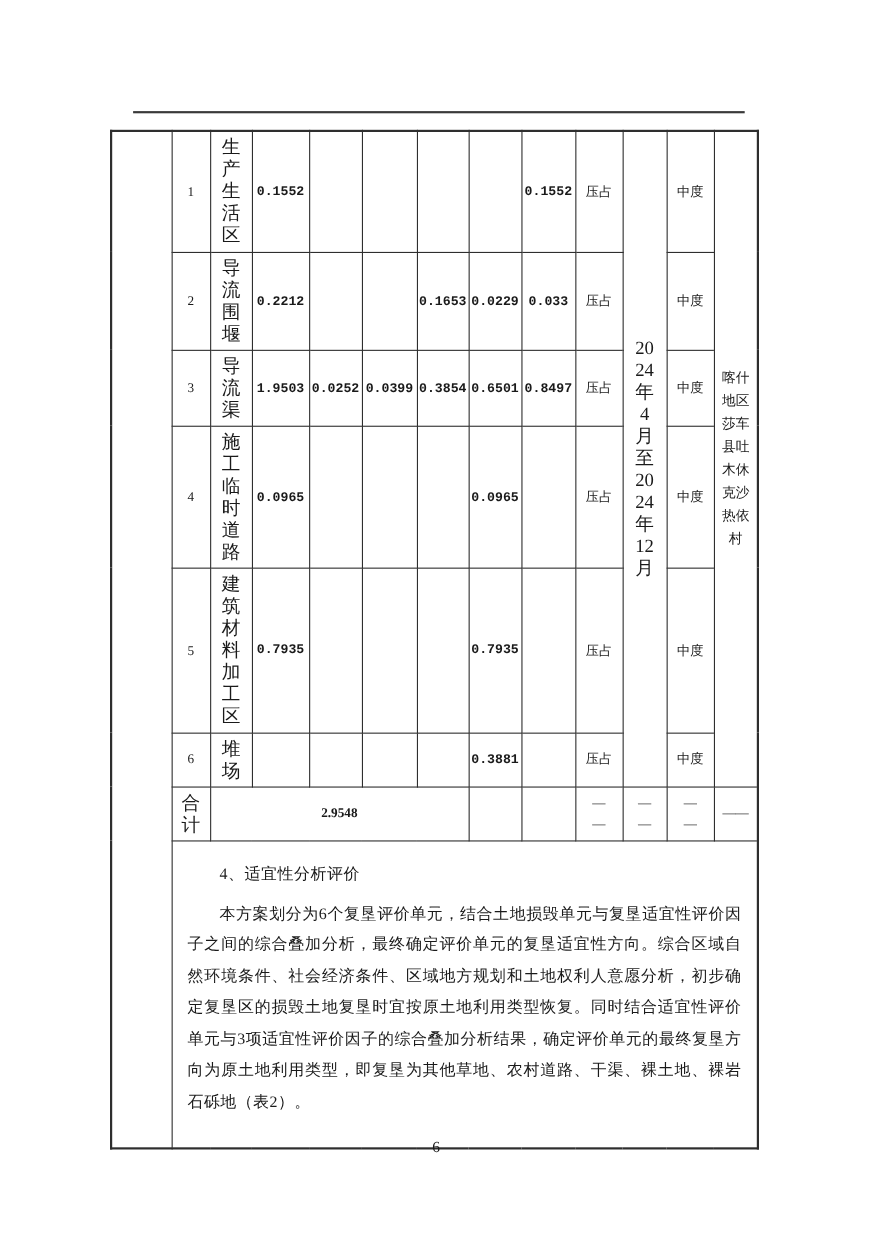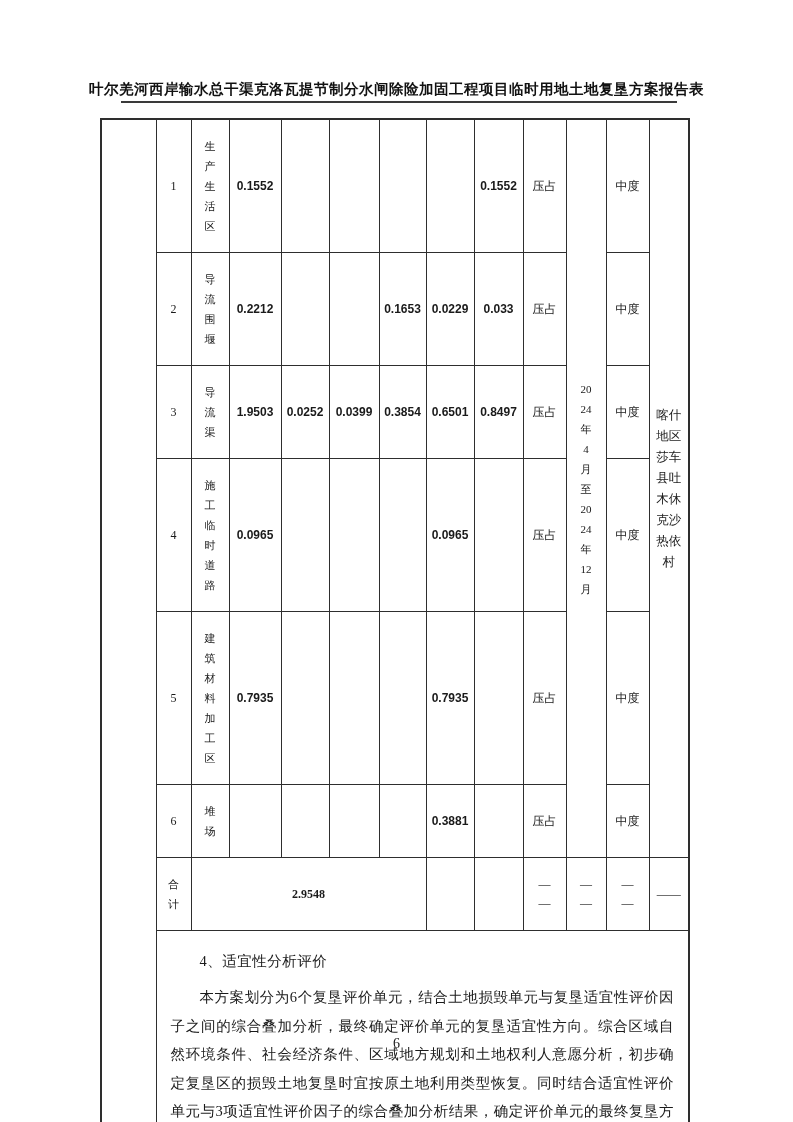--- a/index.html
+++ b/index.html
@@ -51,28 +51,28 @@
     font-size: 12px;
     color: #1a1a1a;
     overflow: hidden;
   }
   table.report {
     border: 2px solid #2e2e2e;
   }
   td.num-val {
     font-weight: bold;
     font-size: 12.5px;
-    font-family: Liberation Sans, sans-serif;
+    font-family: Liberation Mono, monospace;
   }
   .vtext {
     width: 1.35em;
-    margin: 16px auto;
+    margin: 4px auto;
     line-height: 20px;
     word-break: break-all;
-    font-size: 11px;
+    font-size: 17px;
   }
   .vtext2 {
     width: 2.5em;
     margin: 12px auto;
     line-height: 21px;
     word-break: break-all;
     font-size: 12.5px;
   }
   .total-value {
     font-weight: bold;
@@ -108,21 +108,20 @@
     width: 793px;
     text-align: center;
     font-size: 14px;
   }
 </style>
 </head>
 <body>
 
 <div class="page">
 
-  <div class="doc-header">叶尔羌河西岸输水总干渠克洛瓦提节制分水闸除险加固工程项目临时用地土地复垦方案报告表</div>
   <div class="header-rule"></div>
 
   <table class="report">
     <colgroup>
       <col style="width:55px">
         <col style="width:35px">
         <col style="width:38px">
       <col style="width:52px">
         <col style="width:48px">
         <col style="width:50px">

